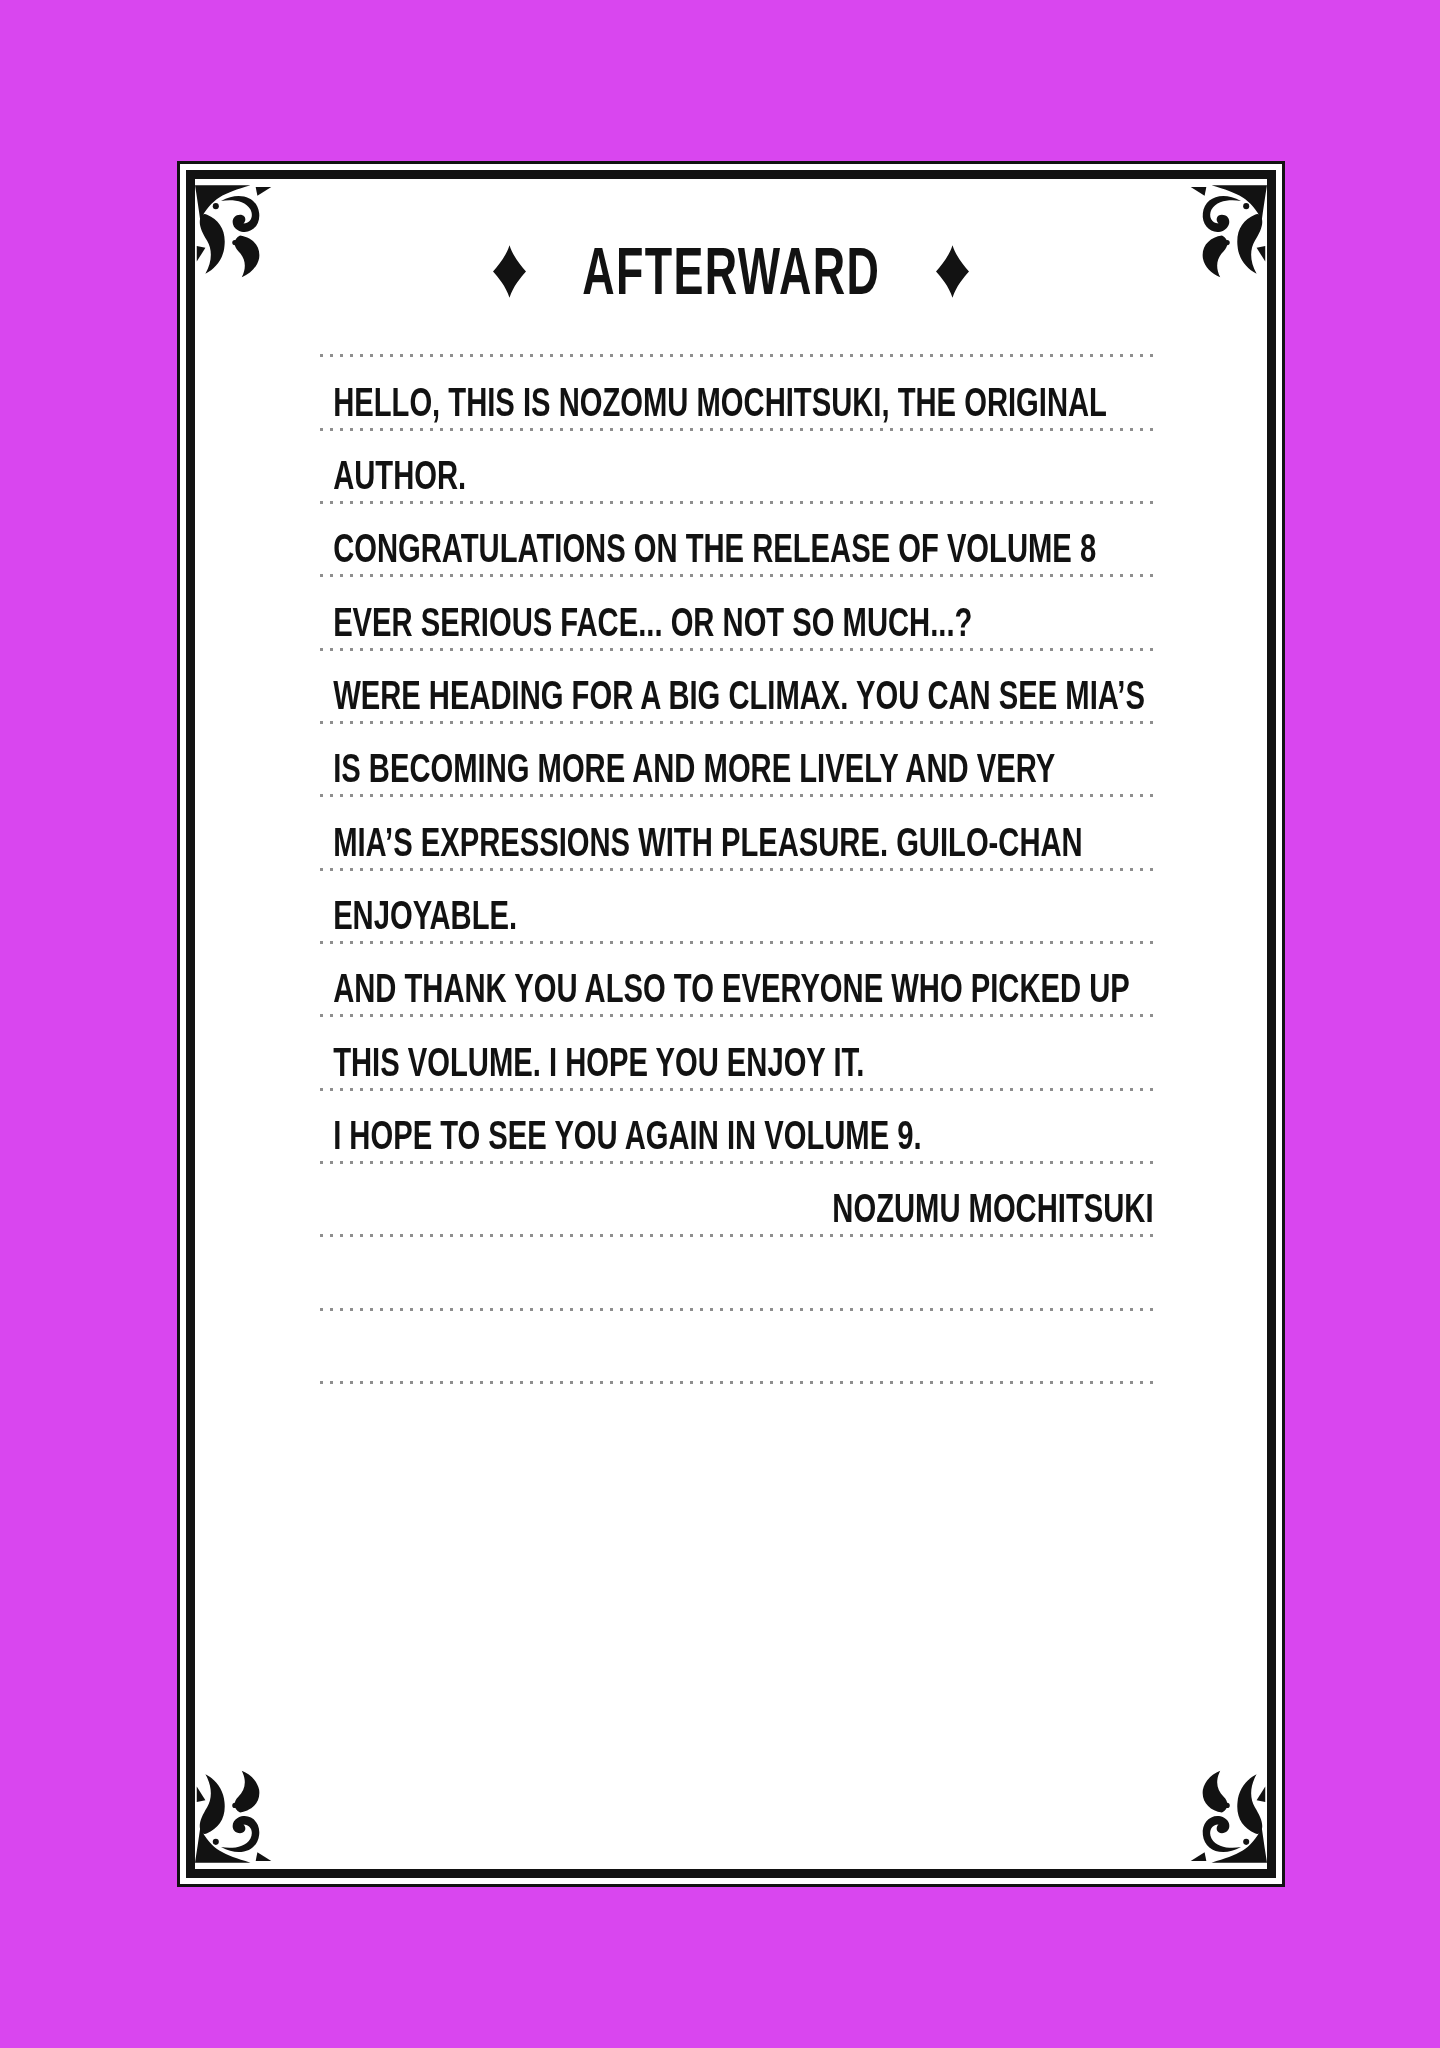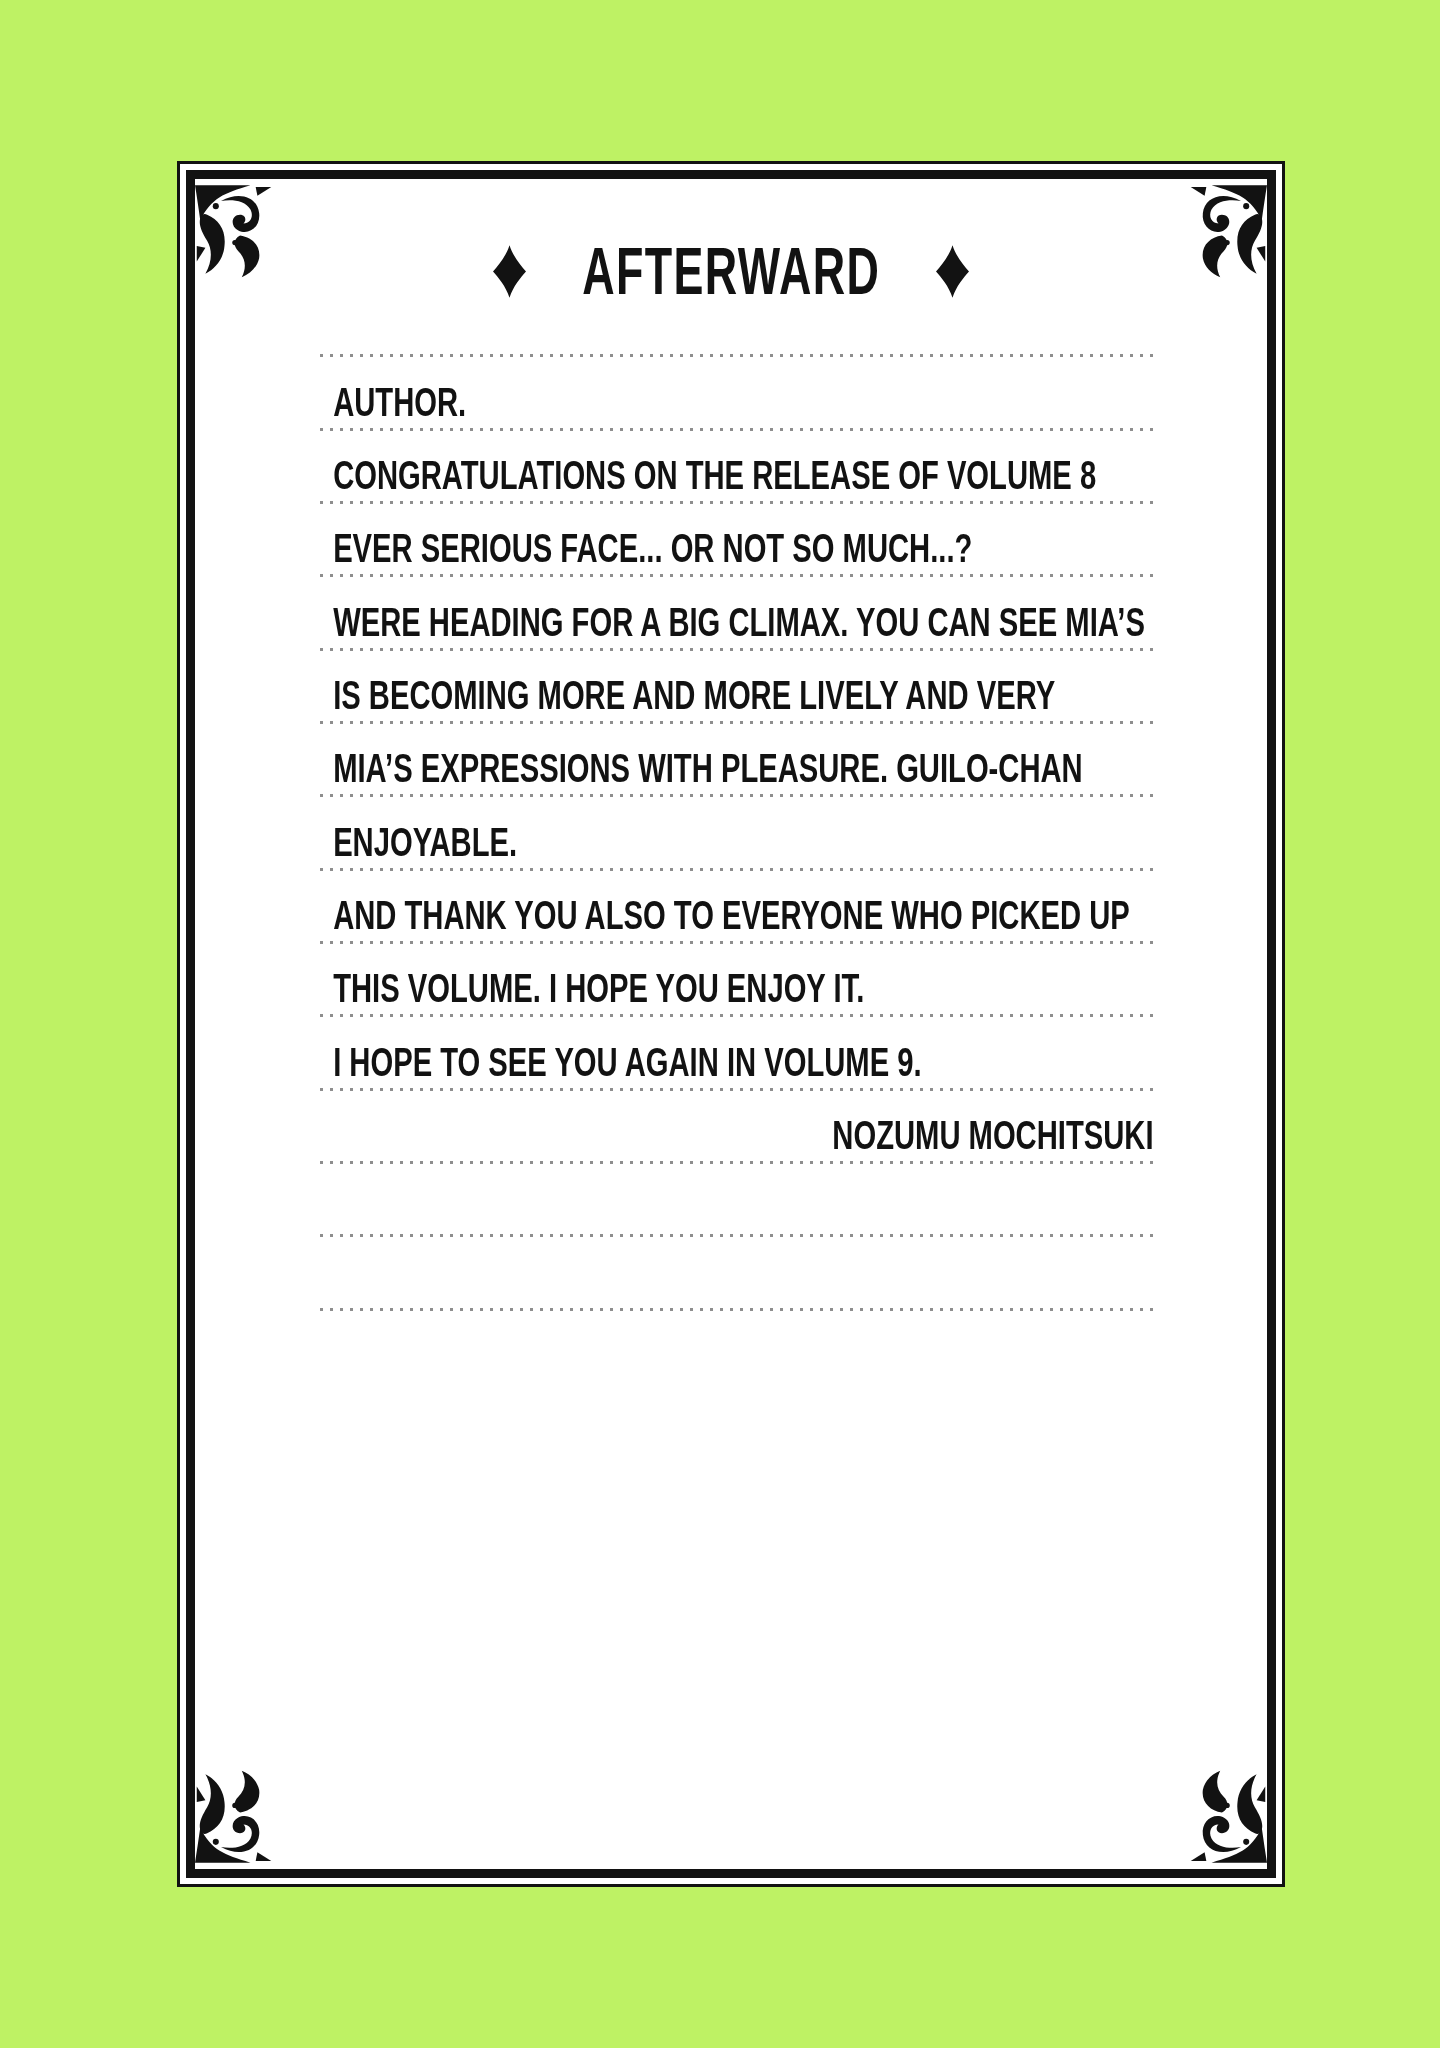--- a/index.html
+++ b/index.html
@@ -1,19 +1,19 @@
 <!DOCTYPE html>
 <html><head>
 <meta charset="utf-8">
 <style>
   html,body{margin:0;padding:0;background:#ffffff;}
   .canvas{
     position:relative;
     width:1440px;height:2048px;
-    background:#bef264;
+    background:#d946ef;
     font-family:"Liberation Sans", sans-serif;
     overflow:hidden;
   }
   
   .page-frame{
     position:absolute;
     left:177px;top:161px;
     width:1108px;height:1726px;
     box-sizing:border-box;
     border:3px solid #121212;
@@ -151,20 +151,23 @@
       <span class="diamond">
         <svg viewBox="0 0 34 54" xmlns="http://www.w3.org/2000/svg">
           <path d="M17,0 C21,12 28,20 34,27 C28,34 21,42 17,54 C13,42 6,34 0,27 C6,20 13,12 17,0 Z"></path>
         </svg>
       </span>
     </div>
 
     <div class="ruled-lines">
         <div class="row"></div>
         <div class="row">
+          <span class="line-text">HELLO, THIS IS NOZOMU MOCHITSUKI, THE ORIGINAL</span>
+        </div>
+        <div class="row">
           <span class="line-text">AUTHOR.</span>
         </div>
         <div class="row">
           <span class="line-text">CONGRATULATIONS ON THE RELEASE OF VOLUME 8</span>
         </div>
         <div class="row">
           <span class="line-text">EVER SERIOUS FACE... OR NOT SO MUCH...?</span>
         </div>
         <div class="row">
           <span class="line-text">WERE HEADING FOR A BIG CLIMAX. YOU CAN SEE MIA’S</span>

